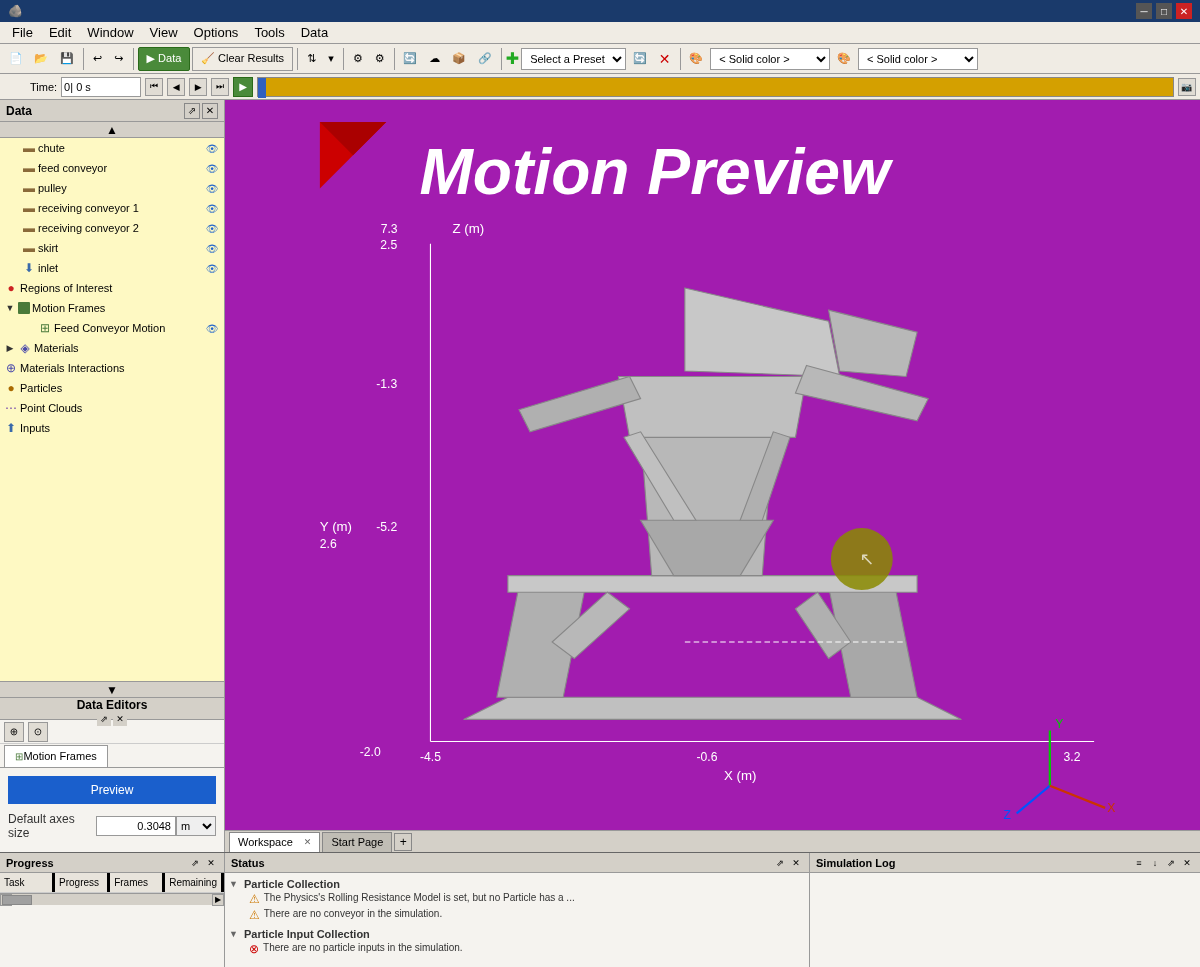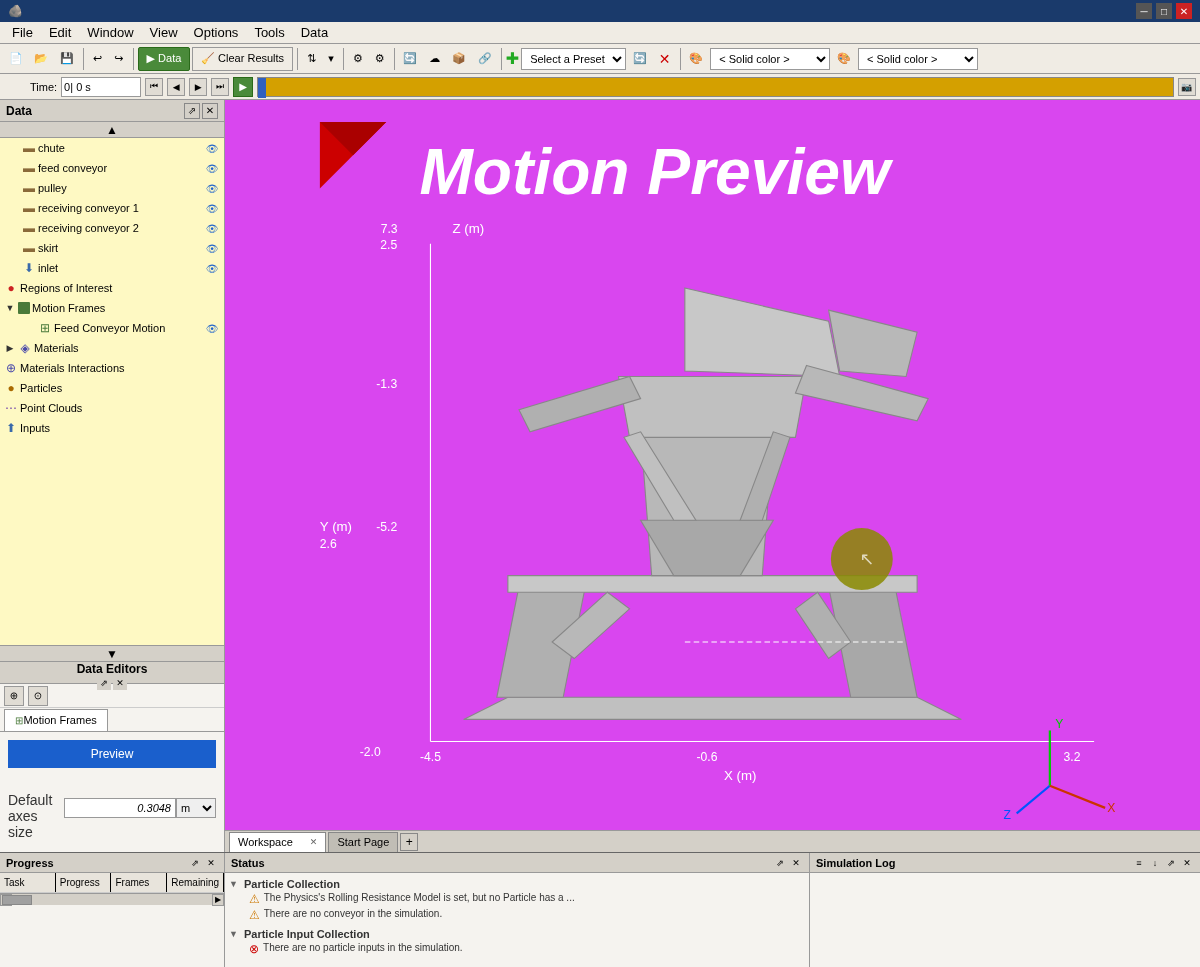--- a/index.html
+++ b/index.html
@@ -206,28 +206,28 @@
       width: 100%;
       height: 28px;
       background: #1a5fcc;
       color: white;
       border: none;
       font-size: 12px;
       cursor: pointer;
       margin-bottom: 8px;
     }
     .field-row { display: flex; align-items: center; margin-bottom: 4px; }
-    .field-label { font-size: 14px; color: #333; flex: 1; margin-top: 16px; }
-    .field-input { width: 112px; height: 20px; border: 1px solid #999; font-size: 11px; padding: 0 4px; text-align: right; font-style: italic; }
+    .field-label { font-size: 12px; color: #333; flex: 1; }
+    .field-input { width: 80px; height: 20px; border: 1px solid #999; font-size: 11px; padding: 0 4px; text-align: right; }
     .field-unit-select { height: 20px; border: 1px solid #999; font-size: 11px; width: 40px; }
 
     
     .viewport {
       flex: 1;
-      background: #d946ef;
+      background: #a21caf;
       position: relative;
       overflow: hidden;
     }
 
     
     .bottom-section {
       height: 130px;
       display: flex;
       border-top: 1px solid #666;
     }
@@ -255,21 +255,21 @@
       font-size: 11px;
       font-weight: bold;
       border-bottom: 1px solid #999;
     }
     .bottom-panel-cols {
       display: flex;
       height: 20px;
       background: #e8e4dc;
       border-bottom: 1px solid #ccc;
     }
-    .col-header { font-size: 10px; padding: 0 4px; border-right: 1px solid #000000; display: flex; align-items: center; flex: 1; }
+    .col-header { font-size: 10px; padding: 0 4px; border-right: 3px solid #000000; display: flex; align-items: center; flex: 1; }
     .status-content { padding: 4px; overflow-y: auto; height: calc(100% - 40px); }
     .status-section { margin-bottom: 4px; }
     .status-section-header { font-size: 11px; font-weight: bold; color: #333; display: flex; align-items: center; gap: 4px; padding: 1px 0; }
     .status-warn { color: #cc7700; font-size: 12px; }
     .status-error { color: #cc0000; font-size: 12px; }
     .status-msg { font-size: 10px; color: #333; padding: 1px 0 1px 20px; display: flex; align-items: flex-start; gap: 4px; }
     .collapse-icon { color: #666; font-size: 9px; margin-right: 2px; }
     .bottom-panel-btns { display: flex; gap: 2px; }
     .bp-btn { width: 14px; height: 14px; background: #d4d0c8; border: none; cursor: pointer; font-size: 9px; display: flex; align-items: center; justify-content: center; }
     .scrollbar-h { height: 12px; background: #d4d0c8; border-top: 1px solid #999; display: flex; align-items: center; position: relative; }
@@ -291,21 +291,21 @@
     }
     .vp-tab {
       height: 20px;
       padding: 0 8px;
       background: #c0bdb5;
       border: 1px solid #888;
       border-bottom: none;
       font-size: 11px;
       display: flex;
       align-items: center;
-      gap: 17px;
+      gap: 11px;
       cursor: pointer;
     }
     .vp-tab.active { background: white; }
     .vp-tab-close { font-size: 9px; color: #666; cursor: pointer; }
     .vp-tab-add { width: 18px; height: 18px; background: #d4d0c8; border: 1px solid #888; cursor: pointer; display: flex; align-items: center; justify-content: center; font-size: 12px; }
     .red-x { color: #cc0000; font-size: 14px; }
 
     .viewport-frame {
       display: flex;
       flex-direction: column;

